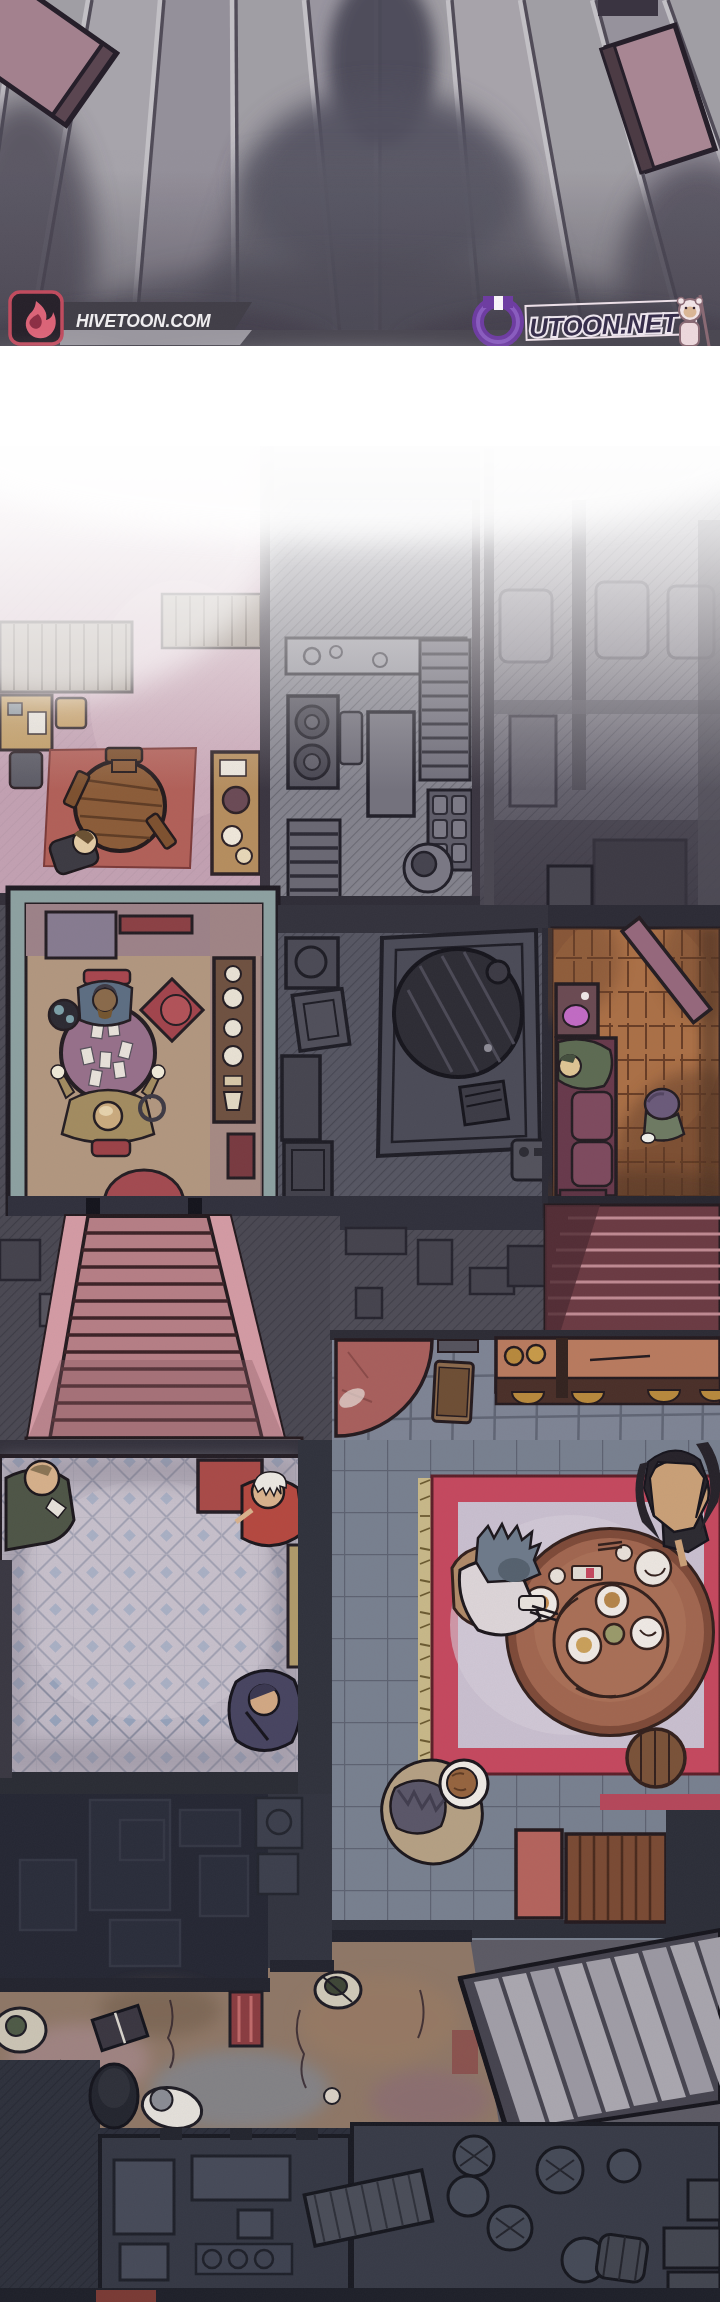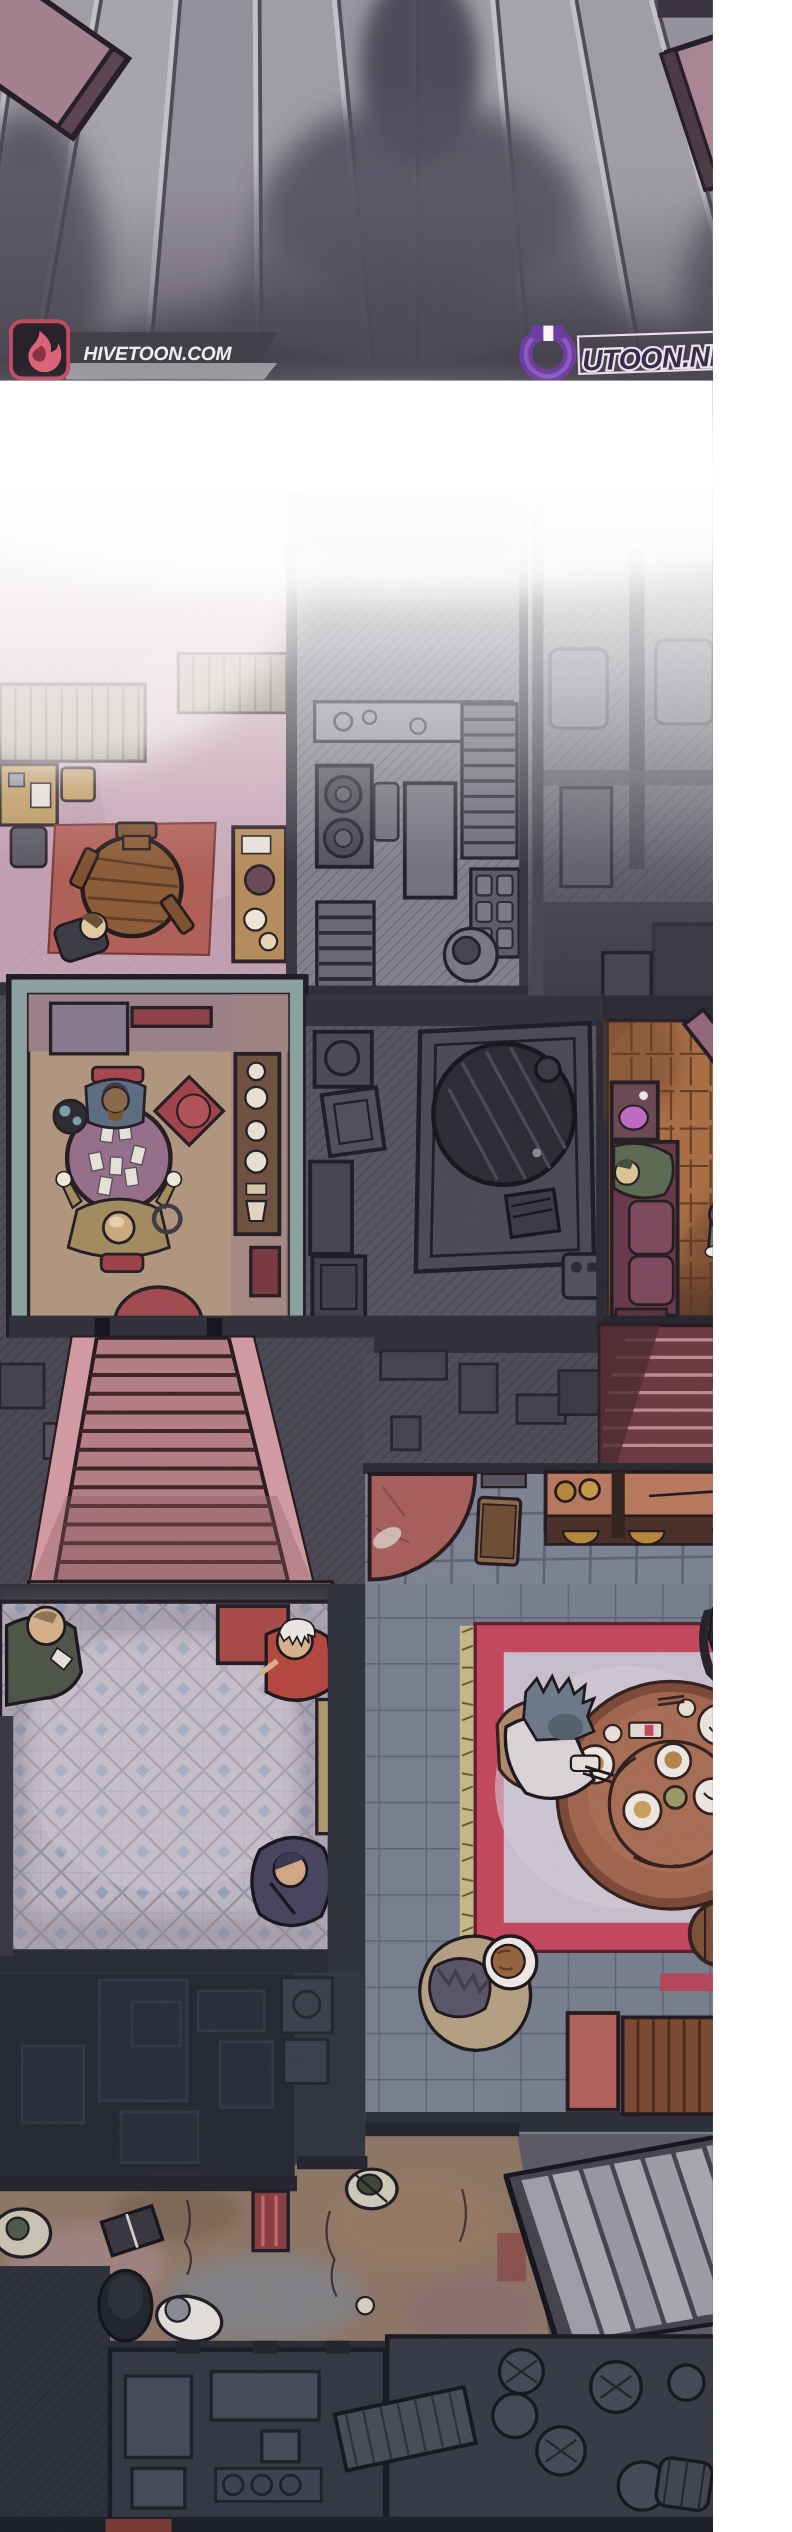--- a/index.html
+++ b/index.html
@@ -1,16 +1,16 @@
 <!DOCTYPE html>
 <html><head>
 <meta charset="utf-8">
 <style>
 html,body{margin:0;padding:0;background:#fff;}
-#page{width:648px;height:2302px;position:relative;overflow:hidden;font-family:"Liberation Sans",sans-serif;}
+#page{width:720px;height:2302px;position:relative;overflow:hidden;font-family:"Liberation Sans",sans-serif;}
 svg{display:block;}
 </style>
 </head>
 <body>
 <div id="page">
 <svg width="720" height="2302" viewBox="0 0 720 2302" xmlns="http://www.w3.org/2000/svg">
 <defs>
 <pattern id="hatch" width="7" height="7" patternUnits="userSpaceOnUse" patternTransform="rotate(45)">
   <rect width="7" height="7" fill="none"></rect>
   <line x1="0" y1="0" x2="0" y2="7" stroke="rgba(15,15,25,0.22)" stroke-width="2.2"></line>

